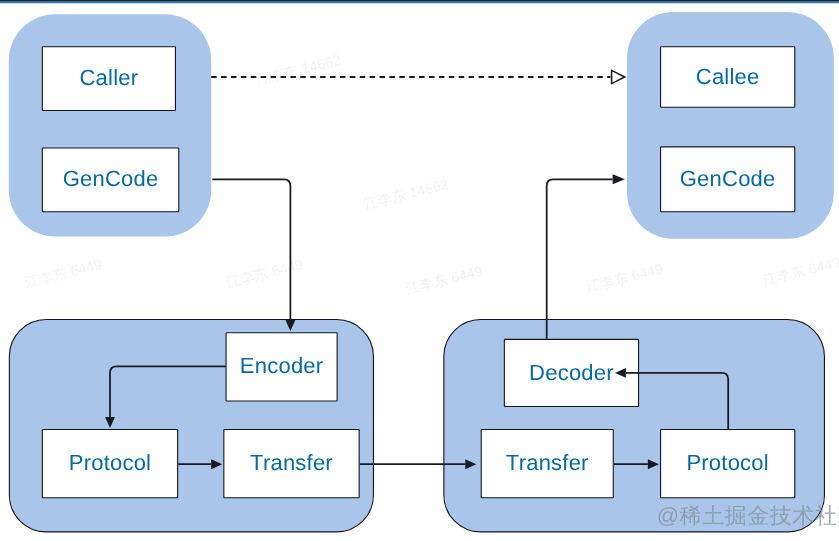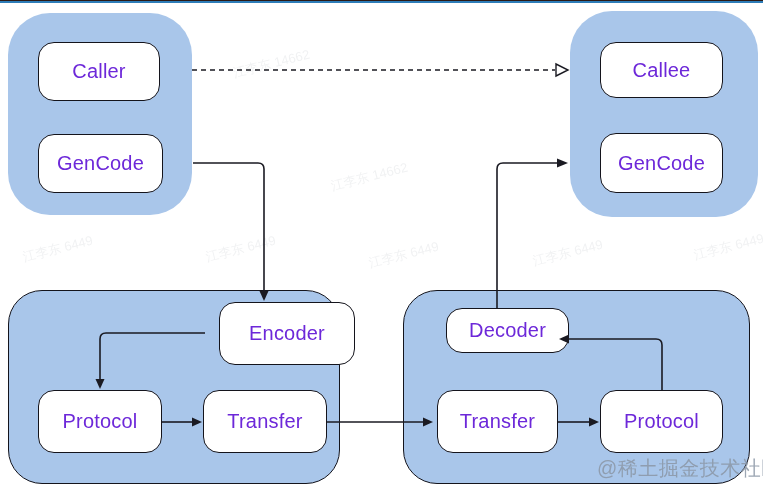--- a/index.html
+++ b/index.html
@@ -14,32 +14,32 @@
     background:#2e7db8;border-top:1px solid #2c1a16;box-sizing:border-box;
   }
   
   .group{position:absolute;background:#a9c6ea;}
   .g-caller{left:8px;top:13px;width:184px;height:202px;border-radius:42px;}
   .g-callee{left:570px;top:11px;width:188px;height:206px;border-radius:42px;}
   .g-client{left:8px;top:290px;width:332px;height:194px;border-radius:34px;border:1.5px solid #14141c;box-sizing:border-box;}
   .g-server{left:403px;top:290px;width:347px;height:194px;border-radius:34px;border:1.5px solid #14141c;box-sizing:border-box;}
   
   .box{
-    position:absolute;background:#ffffff;border:1.5px solid #14141c;border-radius:16px;
+    position:absolute;background:#ffffff;border:1.5px solid #14141c;border-radius:1px;
     display:flex;align-items:center;justify-content:center;
-    font-size:20px;color:#6d28d9;box-sizing:border-box;letter-spacing:0.2px;
+    font-size:20px;color:#0369a1;box-sizing:border-box;letter-spacing:0.2px;
   }
   .b-caller   {left:38px; top:42px; width:122px;height:59px;}
   .b-genc-l   {left:38px; top:134px;width:125px;height:59px;}
   .b-callee   {left:600px;top:42px; width:123px;height:56px;}
   .b-genc-r   {left:600px;top:133px;width:123px;height:60px;}
-  .b-encoder  {left:219px;top:302px;width:136px;height:63px;text-align:center;}
+  .b-encoder  {left:205px;top:302px;width:102px;height:63px;text-align:center;}
   .b-proto-l  {left:38px; top:390px;width:124px;height:63px;}
   .b-trans-l  {left:203px;top:390px;width:124px;height:63px;}
-  .b-decoder  {left:446px;top:308px;width:123px;height:45px;}
+  .b-decoder  {left:458px;top:308px;width:123px;height:62px;}
   .b-trans-r  {left:437px;top:390px;width:121px;height:63px;}
   .b-proto-r  {left:600px;top:390px;width:123px;height:63px;}
   
   svg.wires{position:absolute;left:0;top:0;width:763px;height:492px;pointer-events:none;}
   svg.wires path{fill:none;stroke:#1a1a22;stroke-width:1.6;}
   svg.wires path.dashed{stroke-dasharray:5 4;}
   svg.wires polygon.solid-head{fill:#1a1a22;stroke:none;}
   svg.wires polygon.open-head{fill:#ffffff;stroke:#1a1a22;stroke-width:1.4;}
   
   .wm{

